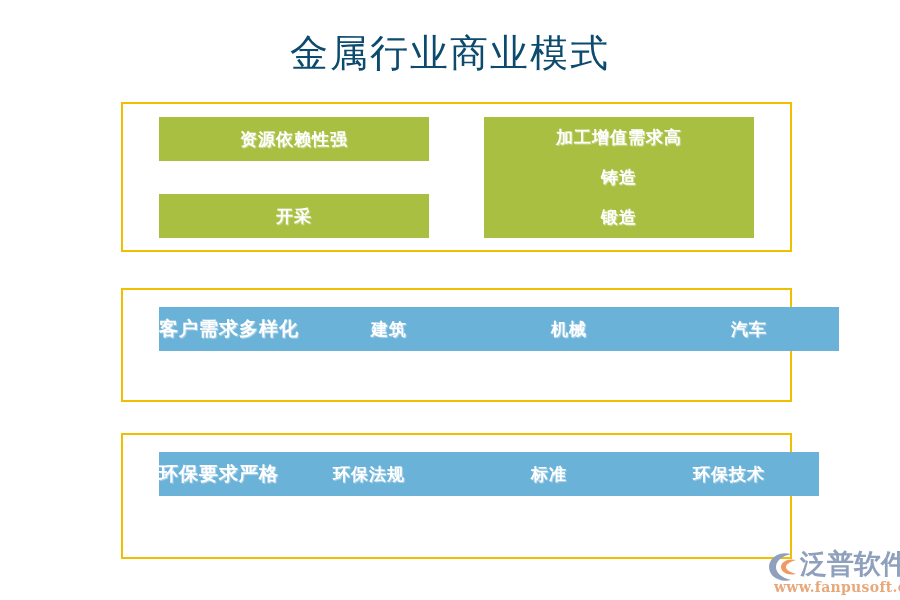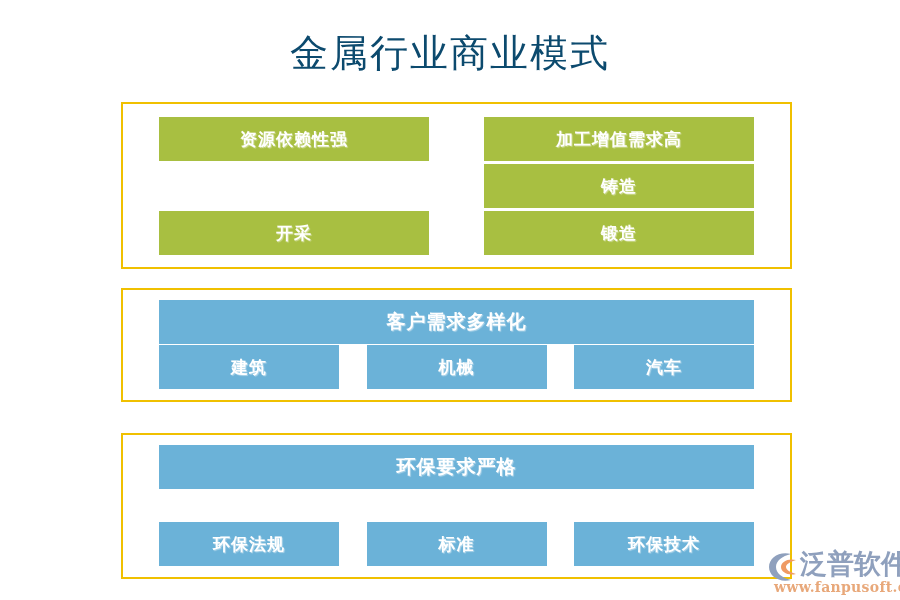--- a/index.html
+++ b/index.html
@@ -44,21 +44,21 @@
     border: 2px solid #f0c000;
     background: #ffffff;
     box-sizing: border-box;
   }
 
   
   #group-resources {
     left: 121px;
     top: 102px;
     width: 671px;
-    height: 167px;
+    height: 150px;
   }
   .col-wrap {
     position: absolute;
     left: 0;
     top: 0;
     width: 100%;
     height: 100%;
     display: flex;
     justify-content: space-between;
     padding: 13px 36px 12px 36px;
@@ -92,45 +92,43 @@
   #group-customers {
     left: 121px;
     top: 288px;
     width: 671px;
     height: 114px;
   }
   #group-environment {
     left: 121px;
     top: 433px;
     width: 671px;
-    height: 146px;
+    height: 126px;
   }
 
   .stack {
     position: absolute;
     left: 0;
     top: 0;
     width: 100%;
     height: 100%;
-    padding: 10px 36px 11px 36px;
-    box-sizing: border-box;
-    display: flex;
-    flex-direction: column;
-    justify-content: space-between;
+    padding: 17px 36px 11px 36px;
+    box-sizing: border-box;
+    display: flex;
+    flex-direction: row;
   }
   .stack .header-bar {
     height: 44px;
     width: 100%;
     font-size: 19px;
   }
   .sub-row {
     display: flex;
     justify-content: space-between;
     width: 100%;
-    gap: 17px;
   }
   .sub-row .bar {
     height: 44px;
     width: 180px;
     font-size: 17px;
   }
 
   
   #logo {
     position: absolute;

